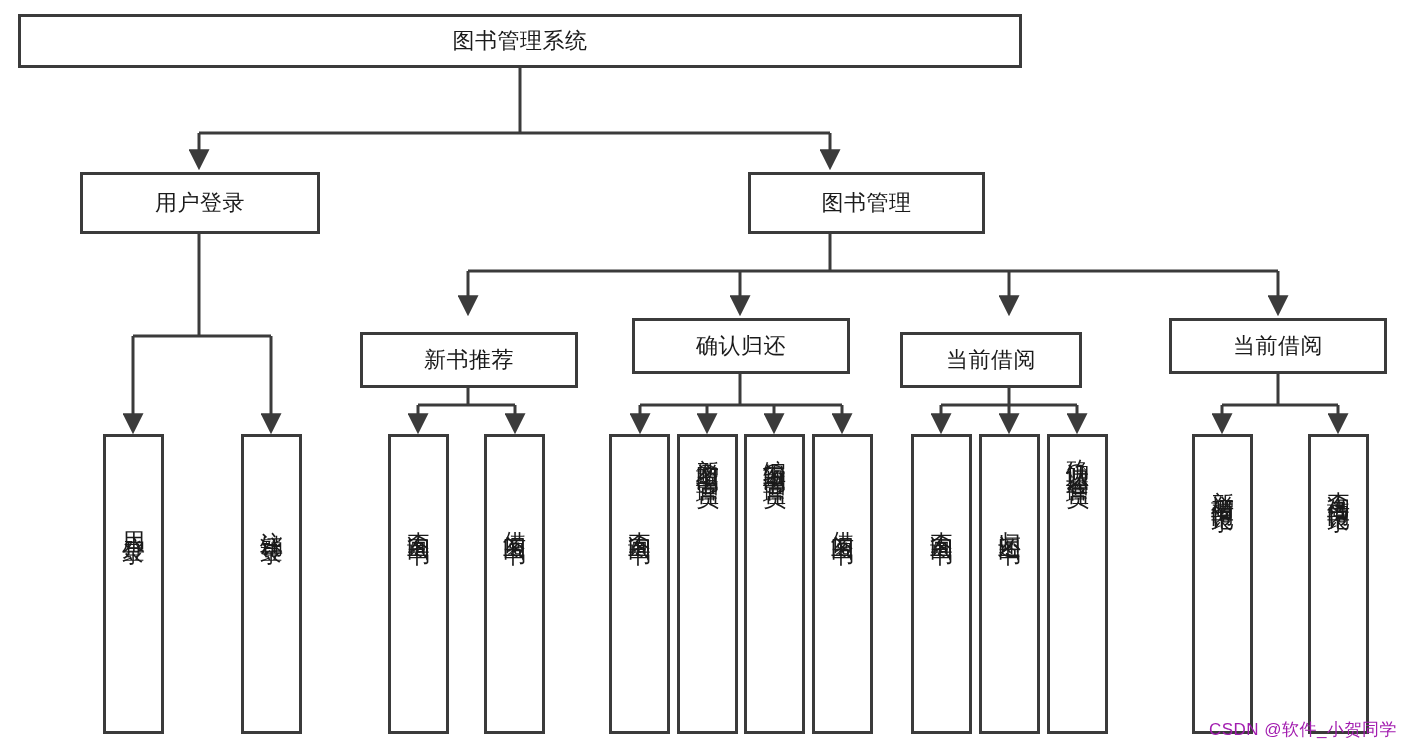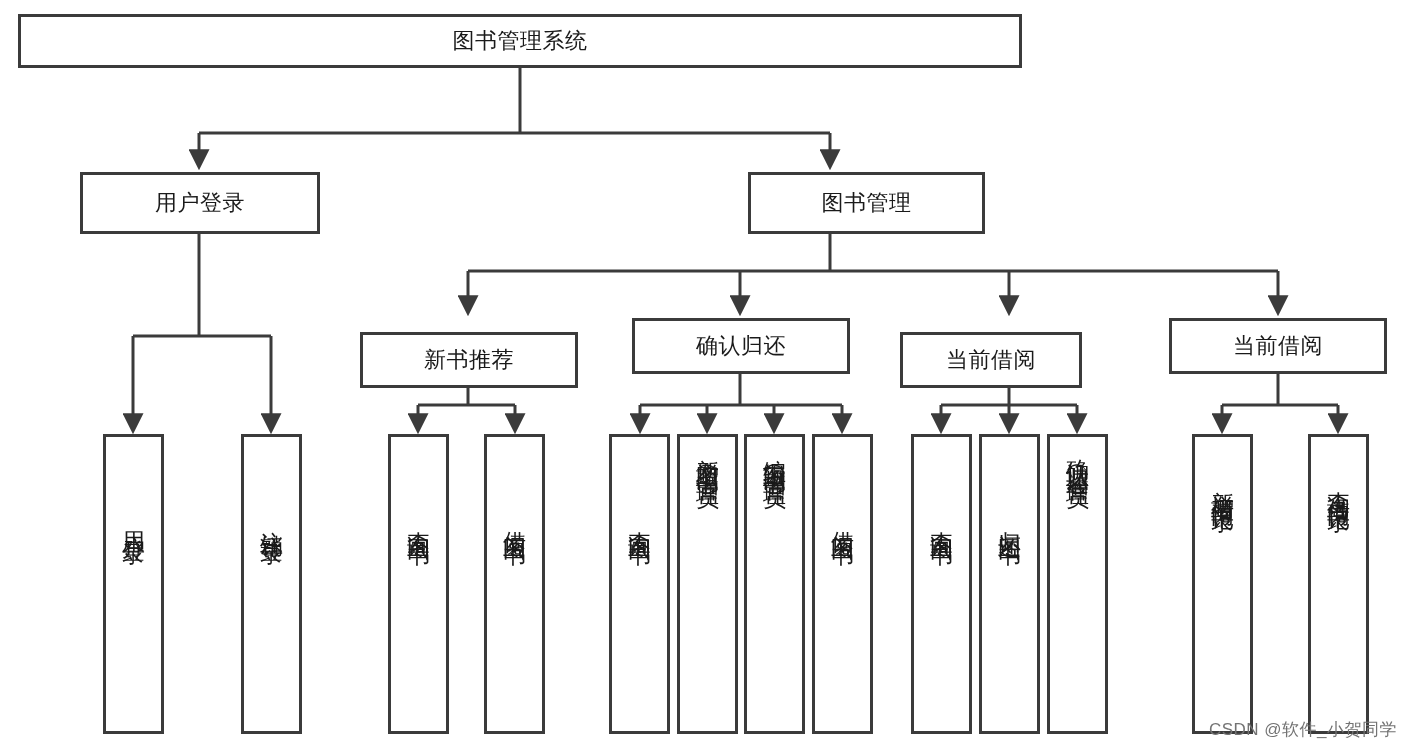--- a/index.html
+++ b/index.html
@@ -55,21 +55,21 @@
     line-height: 1;
     padding-top: 4px;
   }
   .node.vertical.mid .node-label {
     padding-top: 0;
   }
   .watermark {
     position: absolute;
     right: 8px;
     bottom: 6px;
-    color: #737373;
+    color: #a21caf;
     font-size: 17px;
     letter-spacing: 0.5px;
     z-index: 6;
     white-space: nowrap;
   }
 </style>
 </head>
 <body>
 
 <div id="canvas">

